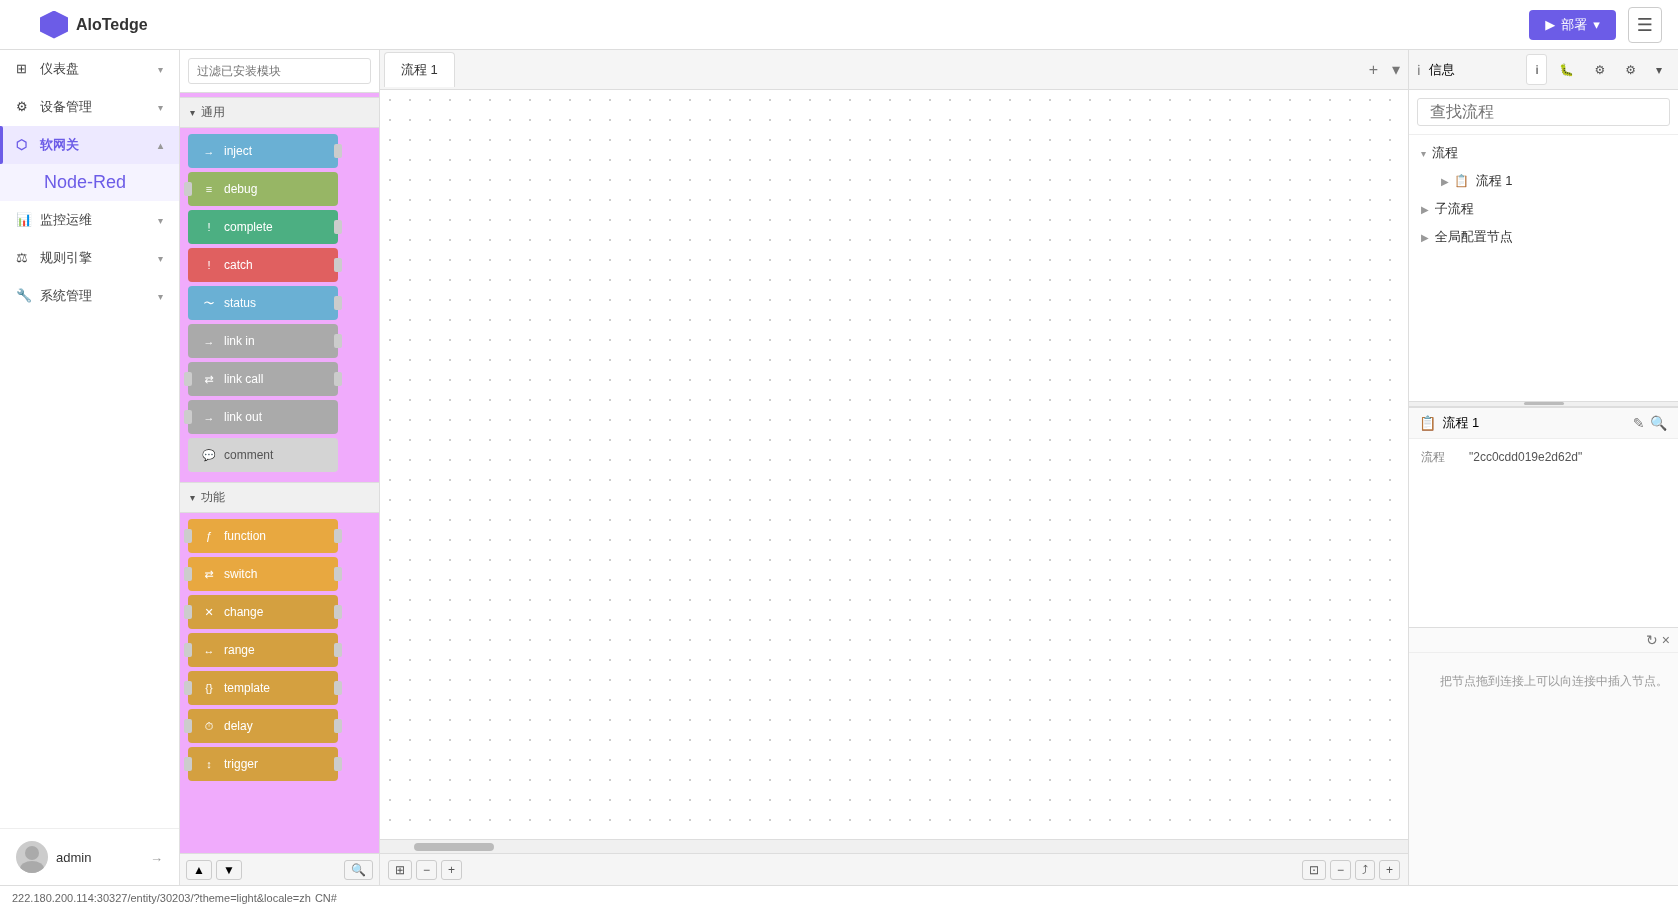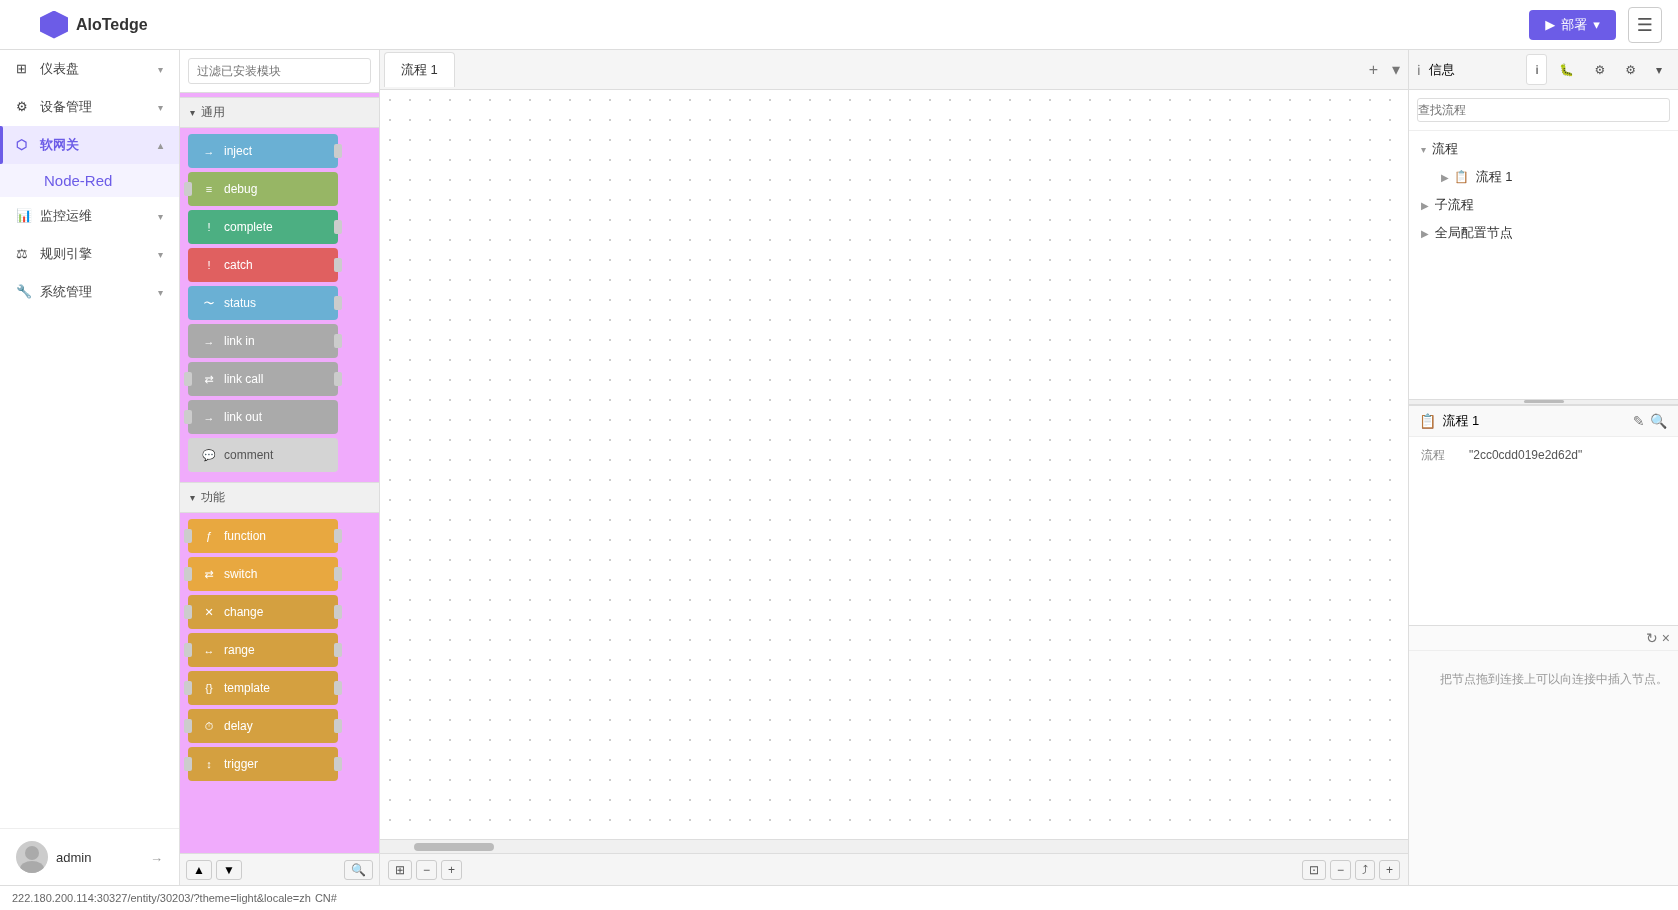--- a/index.html
+++ b/index.html
@@ -16,21 +16,21 @@
     
     .main-container { display: flex; flex: 1; overflow: hidden; }
 
     
     .nav-sidebar { width: 180px; background: #fff; border-right: 1px solid #e0e0e0; display: flex; flex-direction: column; overflow-y: auto; flex-shrink: 0; }
     .nav-item { display: flex; align-items: center; justify-content: space-between; padding: 10px 16px; cursor: pointer; color: #444; font-size: 13px; }
     .nav-item.active { background: #ede9ff; color: #6c5ce7; font-weight: bold; }
     .nav-item .nav-icon { width: 16px; height: 16px; margin-right: 8px; flex-shrink: 0; }
     .nav-item-inner { display: flex; align-items: center; }
     .nav-chevron { font-size: 10px; color: #999; }
-    .nav-sub-item { padding: 8px 16px 8px 44px; cursor: pointer; color: #6c5ce7; font-size: 15px; background: #f5f3ff; font-weight: 500; }
+    .nav-sub-item { padding: 8px 16px 8px 44px; cursor: pointer; color: #6c5ce7; font-size: 18px; background: #f5f3ff; font-weight: 500; }
     .nav-avatar { display: flex; align-items: center; gap: 8px; padding: 12px 16px; margin-top: auto; border-top: 1px solid #eee; }
     .avatar-circle { width: 32px; height: 32px; border-radius: 50%; background: #ccc; overflow: hidden; display: flex; align-items: center; justify-content: center; }
     .avatar-text { font-size: 13px; color: #333; }
     .logout-icon { margin-left: auto; color: #999; cursor: pointer; }
 
     
     .node-palette { width: 200px; background: #f0abfc; border-right: 1px solid #ddd; display: flex; flex-direction: column; overflow: hidden; flex-shrink: 0; }
     .palette-search { padding: 8px; border-bottom: 1px solid #ddd; background: #fff; }
     .palette-search input { width: 100%; padding: 5px 8px; border: 1px solid #ddd; border-radius: 3px; font-size: 12px; }
     .palette-scroll { flex: 1; overflow-y: auto; padding-bottom: 8px; }
@@ -400,21 +400,21 @@
       <div style="margin-left:auto;display:flex;gap:4px;">
         <button class="right-panel-tab active">ℹ</button>
         <button class="right-panel-tab">🐛</button>
         <button class="right-panel-tab">⚙</button>
         <button class="right-panel-tab">⚙</button>
         <button class="right-panel-tab">▾</button>
       </div>
     </div>
 
     <div class="right-panel-search">
-      <input type="text" style="width: 100%; padding: 4px 0; border: 1px solid rgb(221, 221, 221); border-radius: 3px; font-size: 12px;" placeholder="查找流程">
+      <input type="text" style="width: 100%; padding: 4px 12px; border: 1px solid rgb(221, 221, 221); border-radius: 3px; font-size: 16px;" placeholder="查找流程">
     </div>
 
     <div class="right-panel-tree">
       <div class="tree-item">
         <span class="tree-arrow">▾</span>
         <span>流程</span>
       </div>
       <div class="tree-item tree-item-sub">
         <span class="tree-arrow">▶</span>
         <span class="tree-icon">📋</span>

